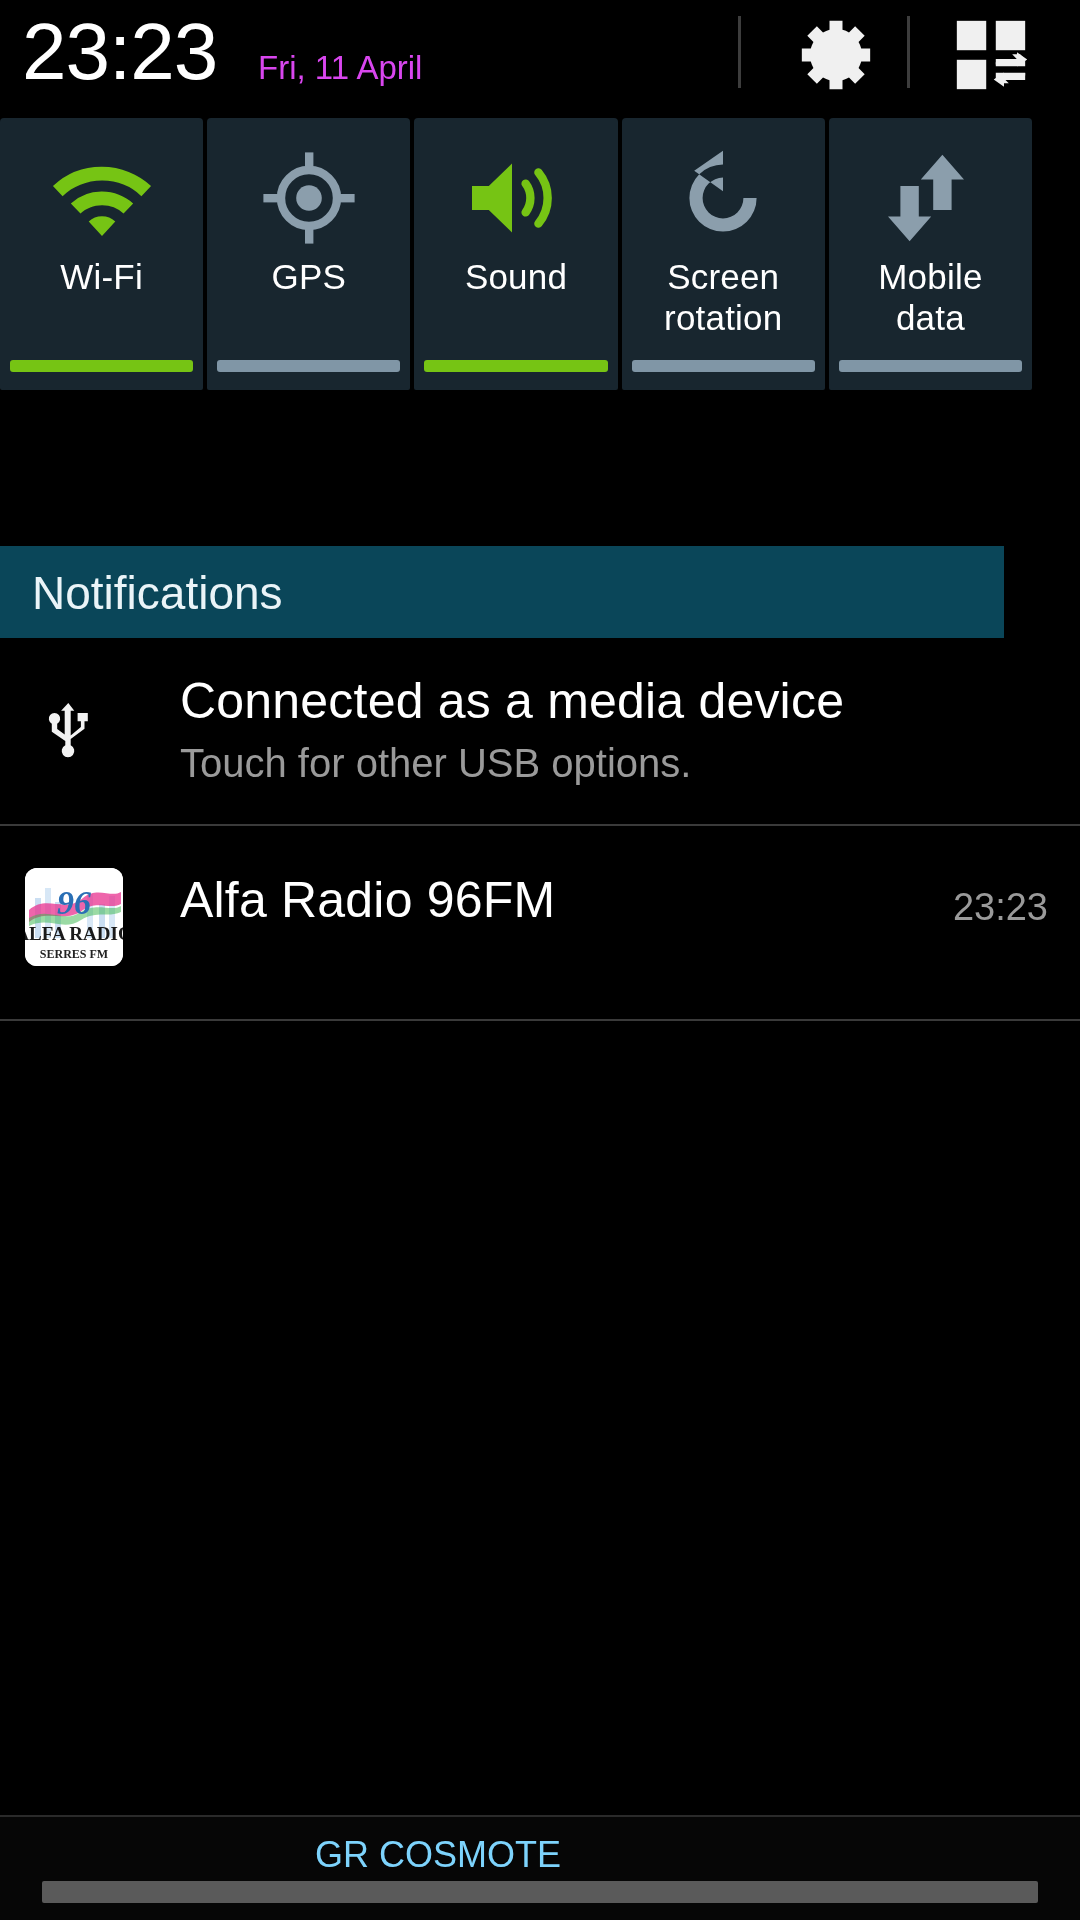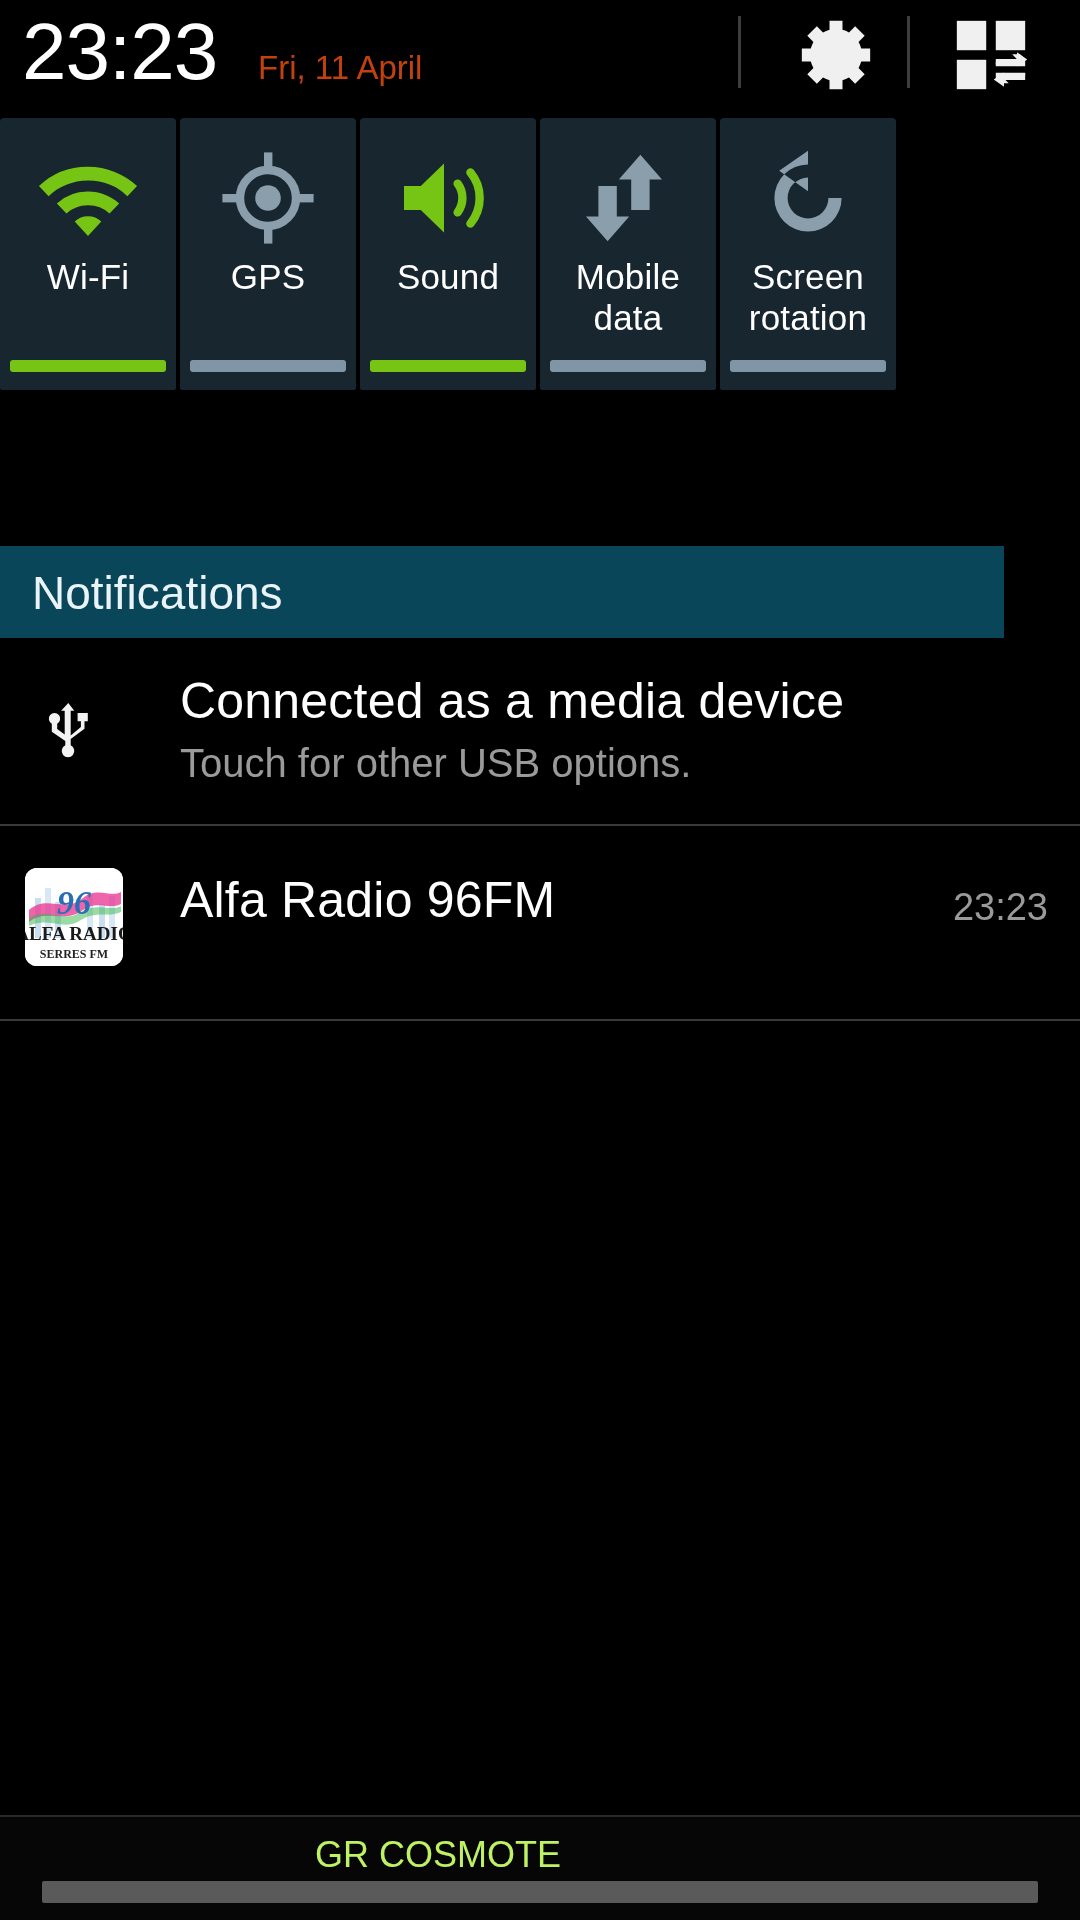--- a/index.html
+++ b/index.html
@@ -13,30 +13,30 @@
 
   
   .header { position:absolute; left:0; top:0; width:1080px; height:118px; background:#000; }
   .clock {
     position:absolute; left:22px; top:6px;
     font-size:80px; color:#fff; font-weight:400; letter-spacing:-1px;
     line-height:92px;
   }
   .date {
     position:absolute; left:258px; top:48px;
-    font-size:33px; color:#c2410c; line-height:40px;
+    font-size:33px; color:#d946ef; line-height:40px;
   }
   .hdr-sep { position:absolute; width:3px; background:#3d3d3d; }
   .hdr-sep.s1 { left:738px; top:16px; height:72px; }
   .hdr-sep.s2 { left:907px; top:16px; height:72px; }
   .gear-btn { position:absolute; left:795px; top:14px; width:82px; height:82px; }
   .grid-btn { position:absolute; left:950px; top:14px; width:82px; height:82px; }
 
   
-  .toggles { position:absolute; left:0; top:118px; width:896px; height:272px; display:flex; gap:4px; }
+  .toggles { position:absolute; left:0; top:118px; width:1032px; height:272px; display:flex; gap:4px; }
   .tile {
     position:relative; flex:1 1 0; background:#18262f;
     border-radius:4px 4px 2px 2px;
     display:flex; flex-direction:column; align-items:center;
     padding-top:32px;
   }
   .tile-icon { height:96px; display:flex; align-items:center; justify-content:center; }
   .tile-label {
     margin-top:10px; text-align:center; color:#fff;
     font-size:35px; line-height:41px; letter-spacing:.2px;
@@ -110,21 +110,21 @@
     font-size:38px; color:#9a9a9a; line-height:46px;
   }
 
   
   .bottom-bar {
     position:absolute; left:0; bottom:0; width:1080px; height:105px;
     background:#060606; border-top:2px solid #2a2a2a;
   }
   .carrier {
     position:absolute; left:0; top:16px; width:876px; text-align:center;
-    font-size:36px; color:#bef264; line-height:44px;
+    font-size:36px; color:#7dd3fc; line-height:44px;
   }
   .handle {
     position:absolute; left:42px; bottom:17px; width:996px; height:22px;
     background:#5a5a5a; border-radius:2px;
   }
 </style>
 </head>
 <body>
 
 <div id="screen">
@@ -191,36 +191,36 @@
           <path fill="none" stroke="#76c414" stroke-width="2.1" stroke-linecap="round" d="M15.4 7.4a6 6 0 010 7.2"></path>
           <path fill="none" stroke="#76c414" stroke-width="2.1" stroke-linecap="round" d="M18.6 4.6a10 10 0 010 12.8"></path>
         </svg>
       </div>
       <div class="tile-label">Sound</div>
       <div class="tile-bar on"></div>
     </div>
 
     <div class="tile">
       <div class="tile-icon">
+        <svg width="96" height="96" viewBox="0 0 24 24">
+          <path fill="#8b9eac" d="M12 3.6a8.4 8.4 0 108.4 8.4h-3.3A5.1 5.1 0 1112 6.9v3.4L4.8 5.2 12 0.2z"></path>
+        </svg>
+      </div>
+      <div class="tile-label">Screen<br>rotation</div>
+      <div class="tile-bar"></div>
+    </div>
+
+    <div class="tile">
+      <div class="tile-icon">
         <svg width="100" height="96" viewBox="0 0 25 24">
           <path fill="#8b9eac" d="M15.6 1.2l5.4 6.2h-3.1V15h-4.6V7.4h-3.1z"></path>
           <path fill="#8b9eac" d="M7.4 22.8L2 16.6h3.1V9h4.6v7.6h3.1z"></path>
         </svg>
       </div>
       <div class="tile-label">Mobile<br>data</div>
-      <div class="tile-bar"></div>
-    </div>
-
-    <div class="tile">
-      <div class="tile-icon">
-        <svg width="96" height="96" viewBox="0 0 24 24">
-          <path fill="#8b9eac" d="M12 3.6a8.4 8.4 0 108.4 8.4h-3.3A5.1 5.1 0 1112 6.9v3.4L4.8 5.2 12 0.2z"></path>
-        </svg>
-      </div>
-      <div class="tile-label">Screen<br>rotation</div>
       <div class="tile-bar"></div>
     </div>
   </div>
 
   <div class="brightness">
     <div class="bright-icon">
       <svg width="110" height="110" viewBox="0 0 26 26">
         <path fill="none" stroke="#b9c9da" stroke-width="2.2" d="M14.6 18.4a6.2 6.2 0 11 0-11.6"></path>
         <g fill="#b9c9da">
           <rect x="11.3" y="0.8" width="2.4" height="4.2"></rect>

